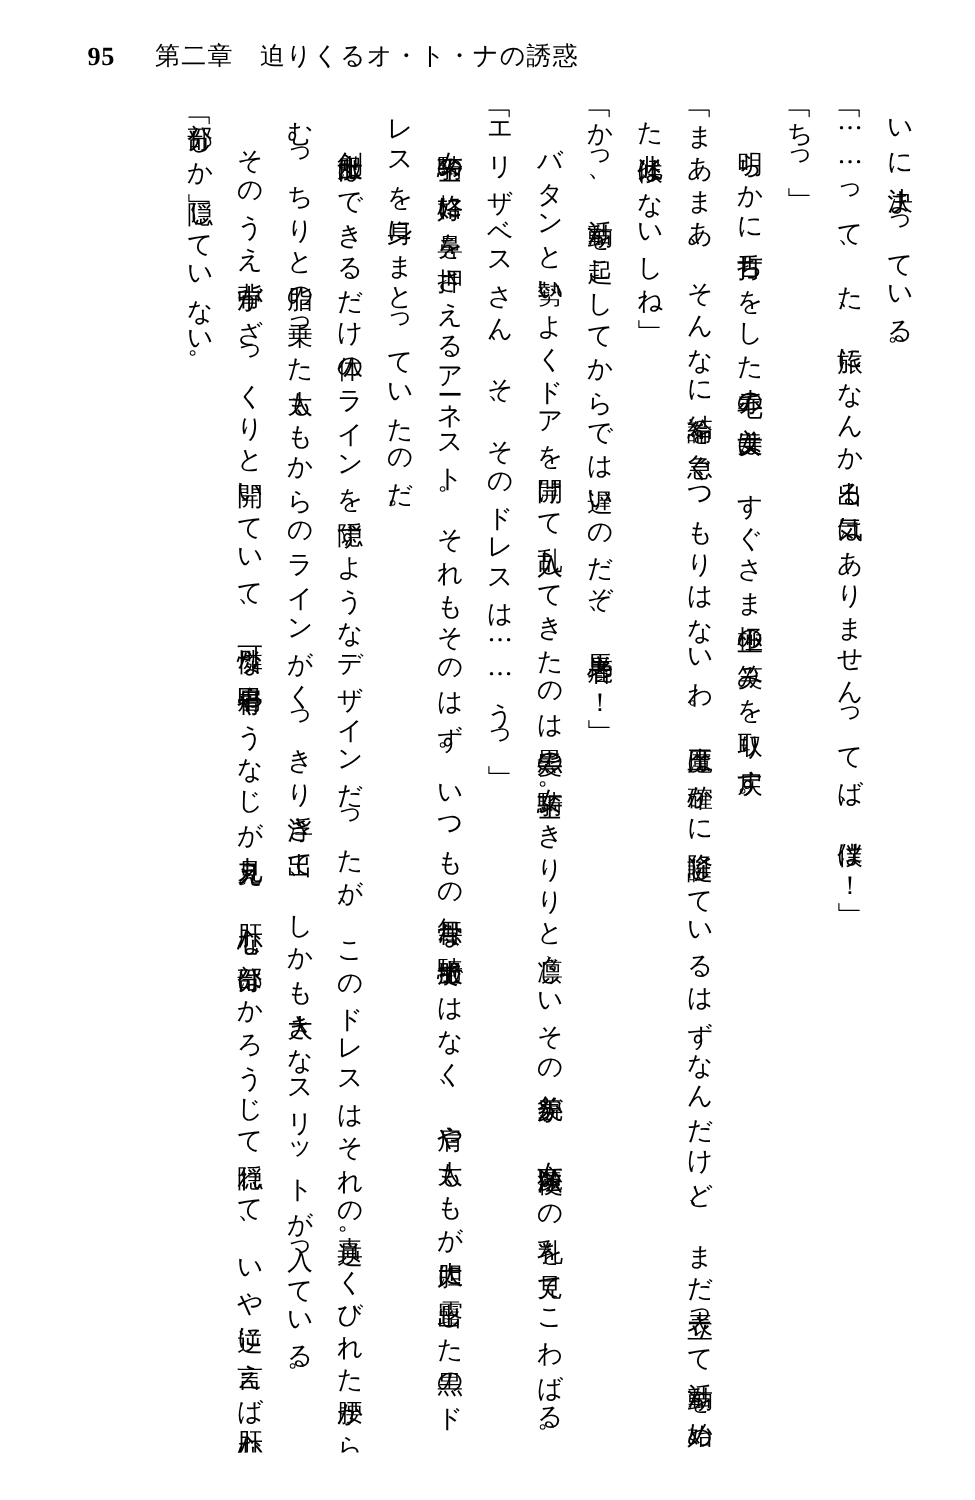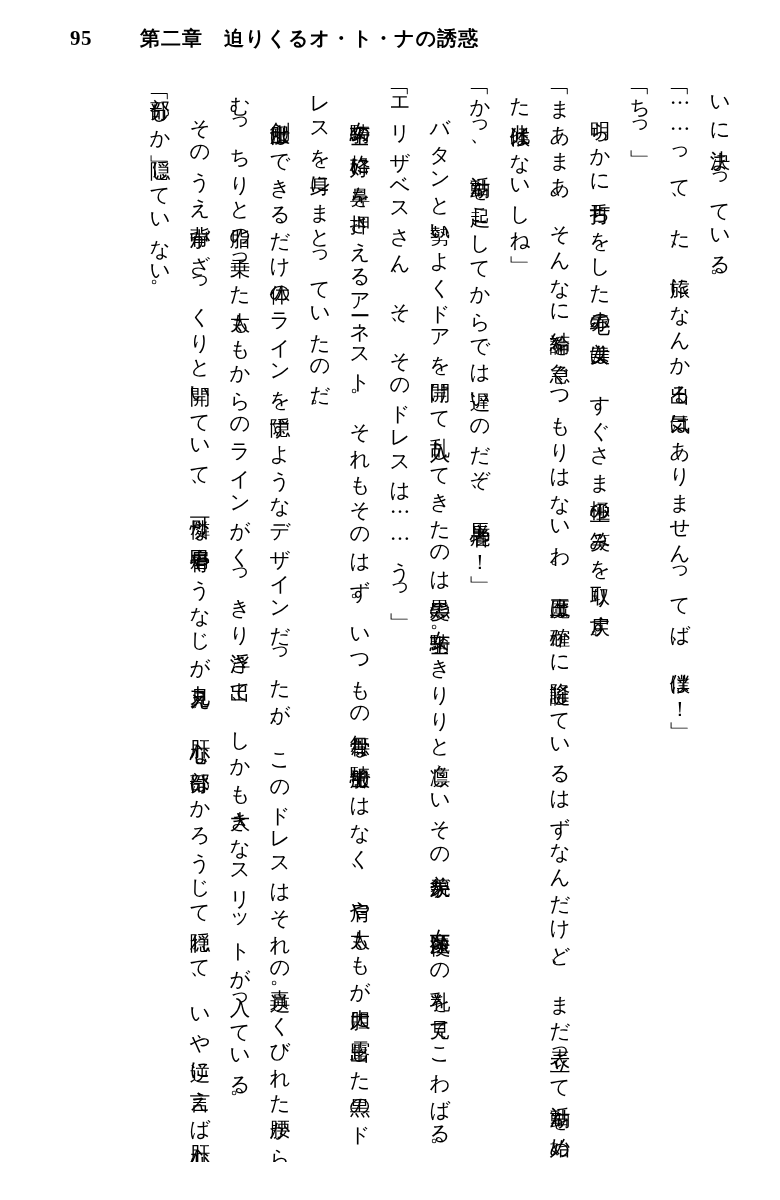--- a/index.html
+++ b/index.html
@@ -22,34 +22,34 @@
     box-sizing: border-box;
   }
   
   .page-header {
     position: absolute;
     top: 18px;
     left: 0;
     width: 780px;
     height: 40px;
     display: flex;
-    align-items: center;
+    align-items: flex-end;
     padding-left: 70px;
     box-sizing: border-box;
   }
   .folio {
     font-size: 21px;
     font-weight: bold;
     letter-spacing: 0.5px;
     font-family: "Liberation Serif", serif;
   }
   .chapter-title {
     font-size: 20px;
-    font-weight: bold;
-    margin-left: 48px;
+    font-weight: normal;
+    margin-left: 32px;
     letter-spacing: 1px;
   }
   
   .body-area {
     position: absolute;
     top: 82px;
     left: 40px;
     width: 700px;
     height: 1090px;
     box-sizing: border-box;

